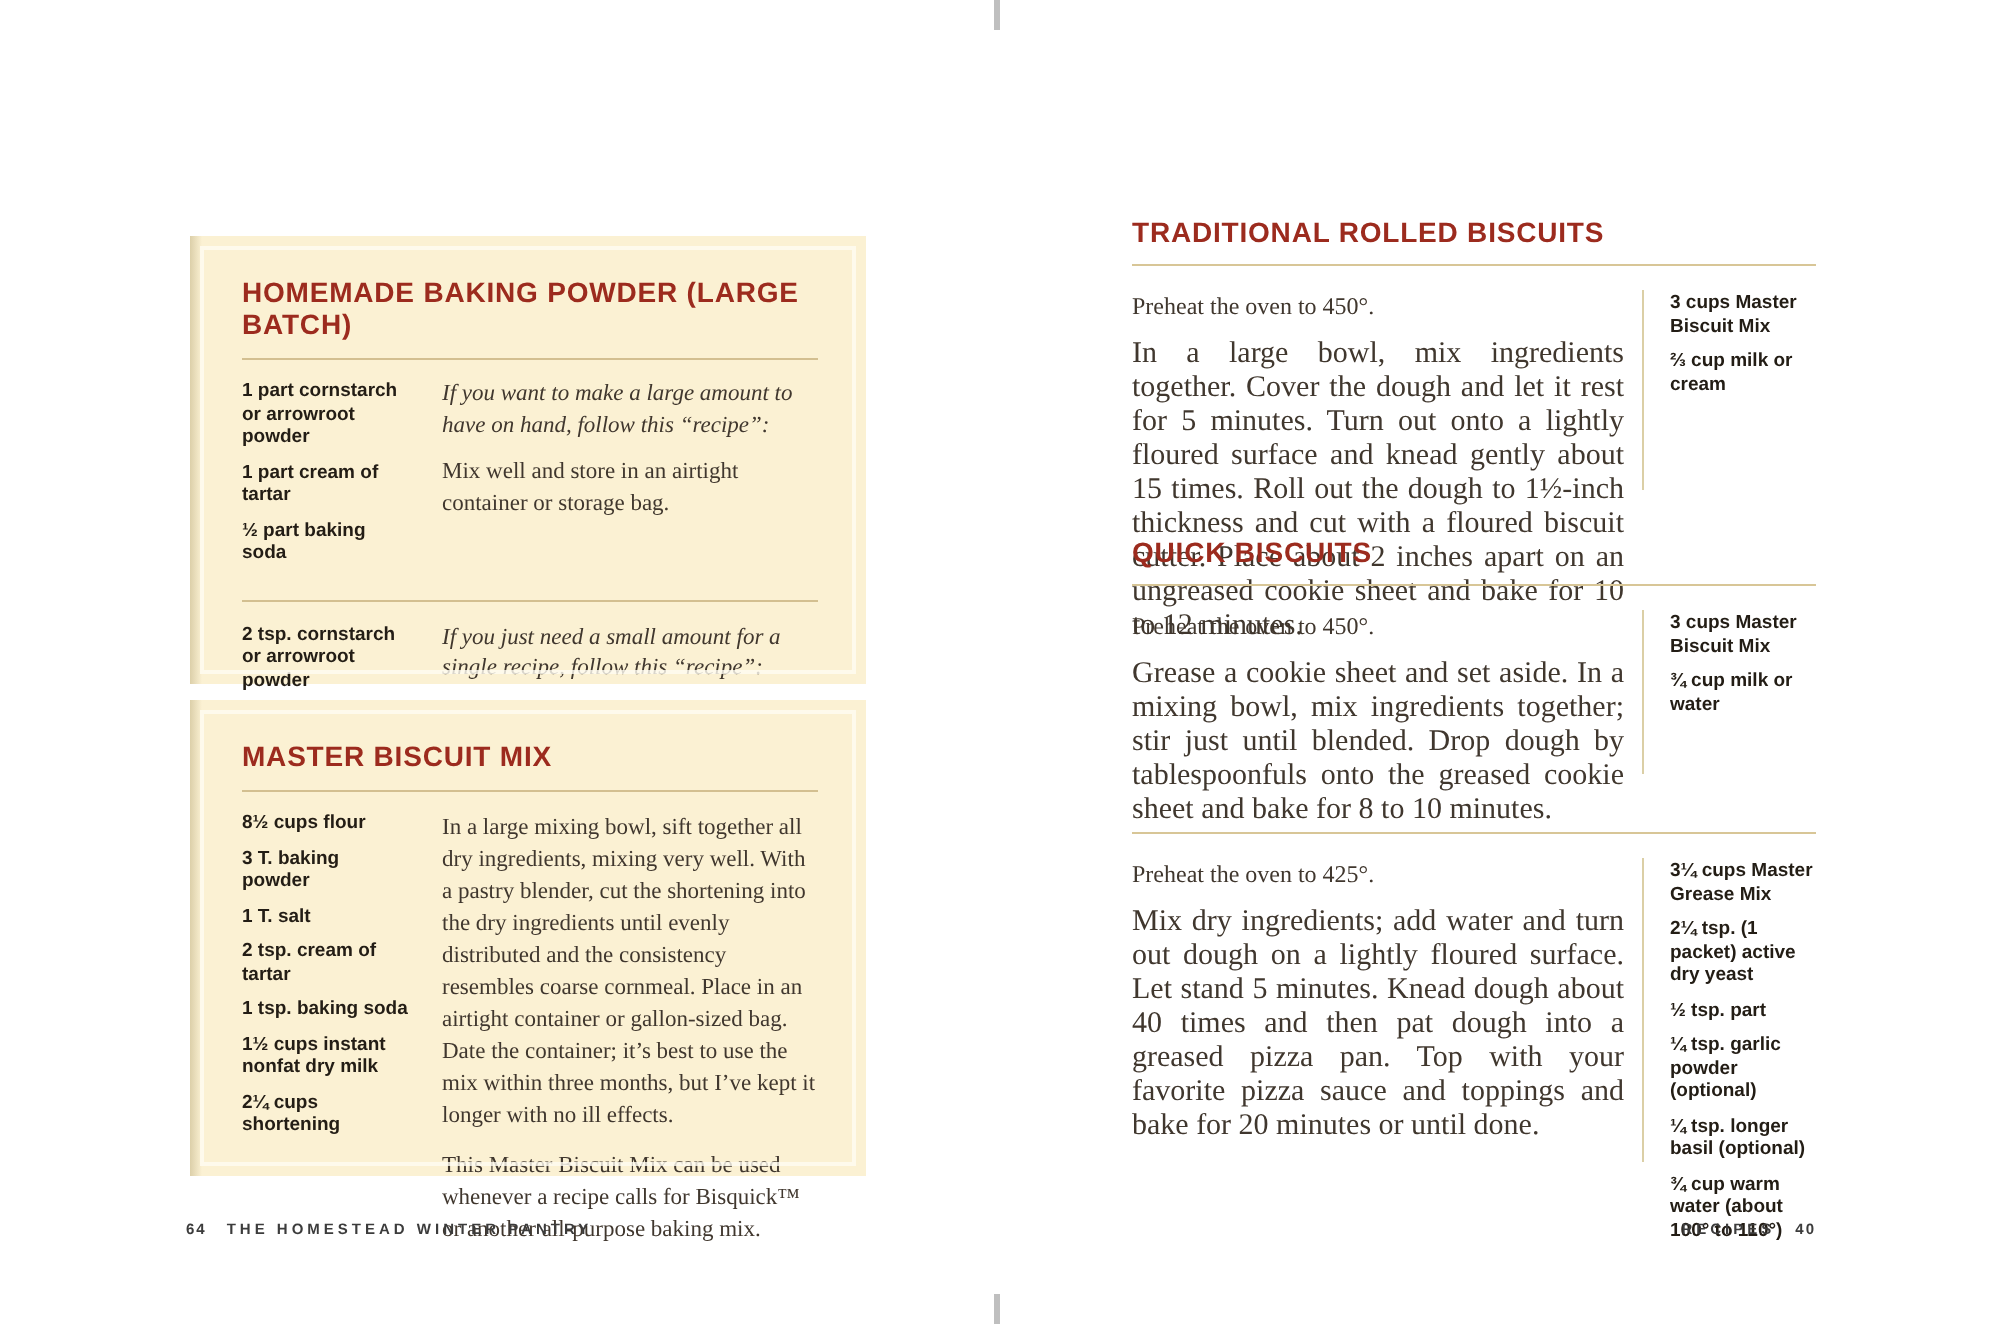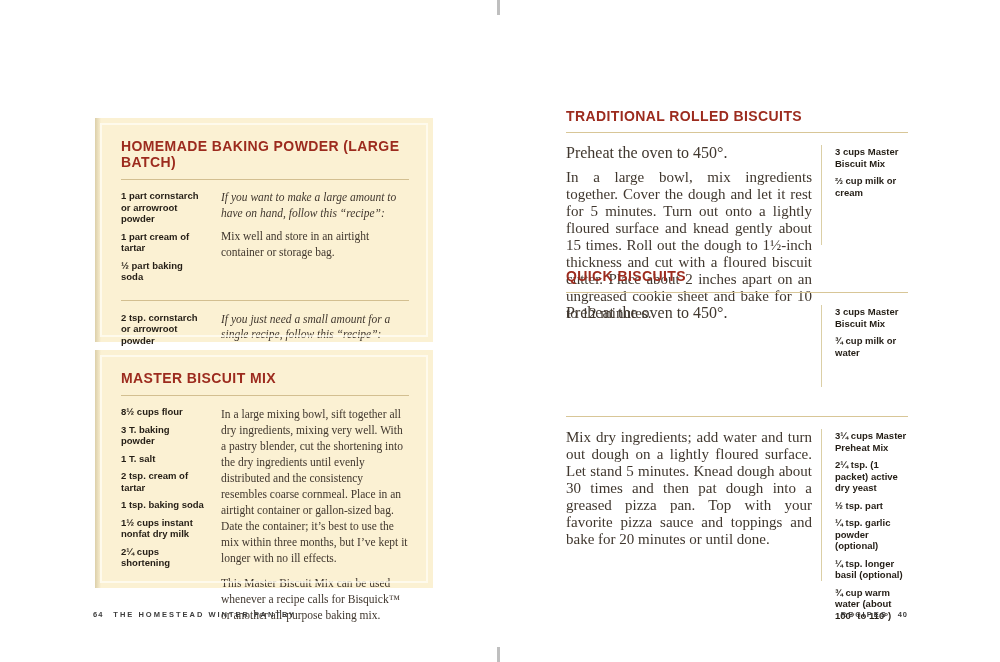--- a/index.html
+++ b/index.html
@@ -58,21 +58,21 @@
 
   
   .recipe { position: absolute; left: 66px; width: 342px; }
   .recipe-title {
     font-size: 14px; font-weight: bold; letter-spacing: 0.4px;
     color: #9c2b1e;
   }
   .recipe-rule { height: 1px; background: #d8c697; margin: 8px 0 0 0; }
   .recipe-content { display: flex; margin-top: 12px; }
   .recipe-text { width: 246px; flex: none; }
-  .preheat-line { font-size: 16px; line-height: 16px; margin-bottom: 8px; }
+  .preheat-line { font-size: 12px; line-height: 16px; margin-bottom: 8px; }
   .recipe-body { font-size: 15px; line-height: 17px; text-align: justify; }
   .v-divider { width: 1px; flex: none; background: #dbcfa6; margin-left: 9px; }
   .recipe-ings { width: 76px; flex: none; margin-left: 13px; padding-top: 1px; }
 
   
   .footer {
     position: absolute; top: 590px;
     font-size: 7.5px; font-weight: bold; color: #3c3c3c;
     letter-spacing: 2px; white-space: nowrap;
   }
@@ -163,38 +163,40 @@
       </div>
     </div>
   </div>
 
   <div class="recipe" style="top:248px;">
     <div class="recipe-title">QUICK BISCUITS</div>
     <div class="recipe-rule"></div>
     <div class="recipe-content">
       <div class="recipe-text">
         <div class="serif preheat-line">Preheat the oven to 450°.</div>
+        <div class="serif recipe-body">Grease a cookie sheet and set aside. In a mixing bowl, mix ingredients together; stir just until blended. Drop dough by tablespoonfuls onto the greased cookie sheet and bake for 8 to 10 minutes.</div>
       </div>
       <div class="v-divider" style="height:82px;"></div>
       <div class="recipe-ings">
         <div class="ing-item">3 cups Master Biscuit Mix</div>
         <div class="ing-item">¾ cup milk or water</div>
       </div>
     </div>
   </div>
 
   <div class="recipe" style="top:388px;">
     <div class="recipe-rule"></div>
     <div class="recipe-content">
       <div class="recipe-text">
-        <div class="serif recipe-body">Mix dry ingredients; add water and turn out dough on a lightly floured surface. Let stand 5 minutes. Knead dough about 30 times and then pat dough into a greased pizza pan. Top with your favorite pizza sauce and toppings and bake for 20 minutes or until done.</div>
+        <div class="serif preheat-line">Preheat the oven to 425°.</div>
+        <div class="serif recipe-body">Mix dry ingredients; add water and turn out dough on a lightly floured surface. Let stand 5 minutes. Knead dough about 40 times and then pat dough into a greased pizza pan. Top with your favorite pizza sauce and toppings and bake for 20 minutes or until done.</div>
       </div>
       <div class="v-divider" style="height:152px;"></div>
       <div class="recipe-ings">
-        <div class="ing-item">3¼ cups Master Preheat Mix</div>
+        <div class="ing-item">3¼ cups Master Grease Mix</div>
         <div class="ing-item">2¼ tsp. (1 packet) active dry yeast</div>
         <div class="ing-item">½ tsp. part</div>
         <div class="ing-item">¼ tsp. garlic powder (optional)</div>
         <div class="ing-item">¼ tsp. longer basil (optional)</div>
         <div class="ing-item">¾ cup warm water (about 100° to 110°)</div>
       </div>
     </div>
   </div>
 
   <div class="footer footer-right">

